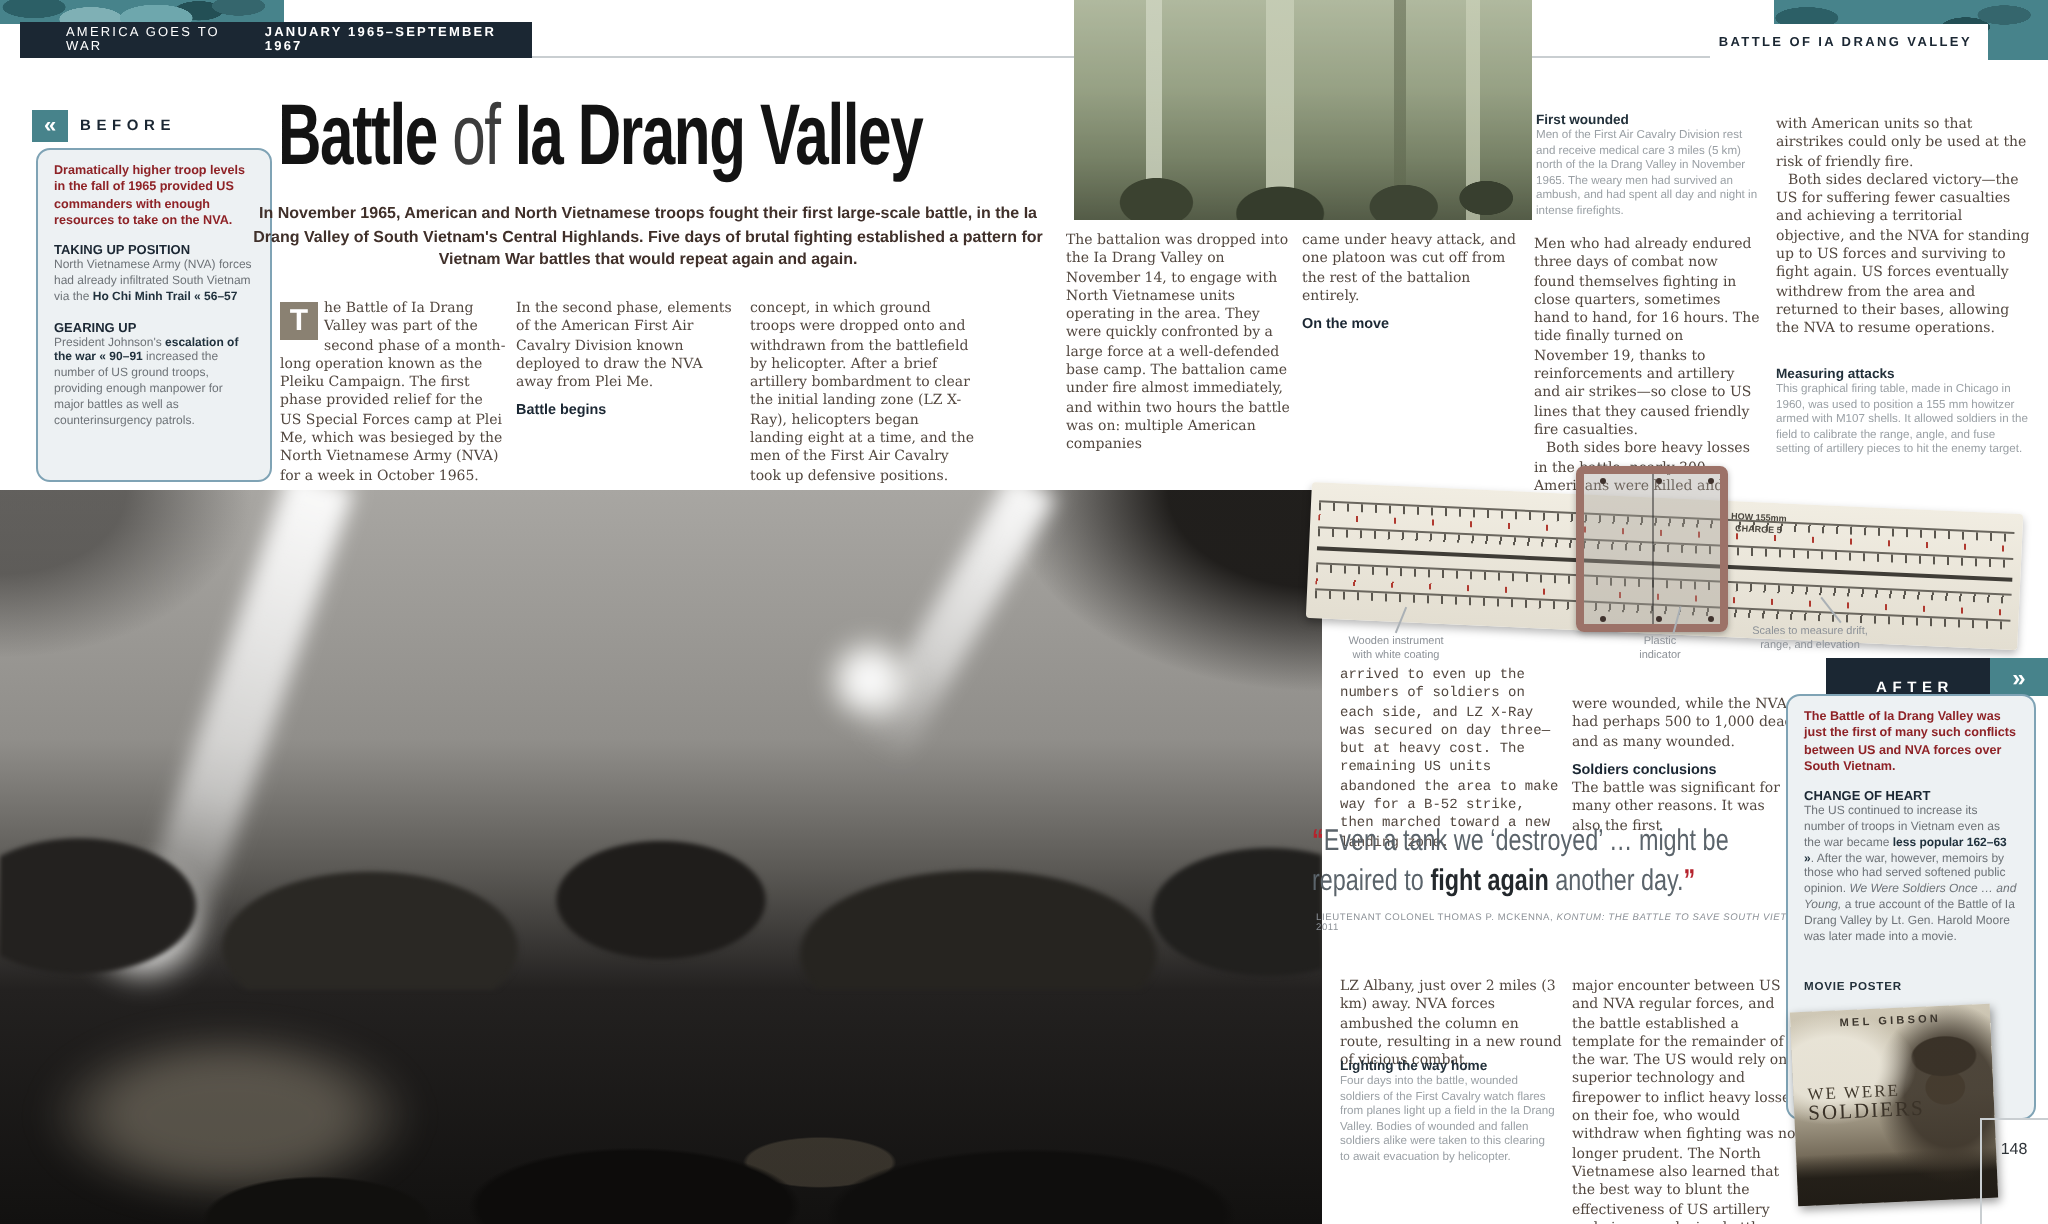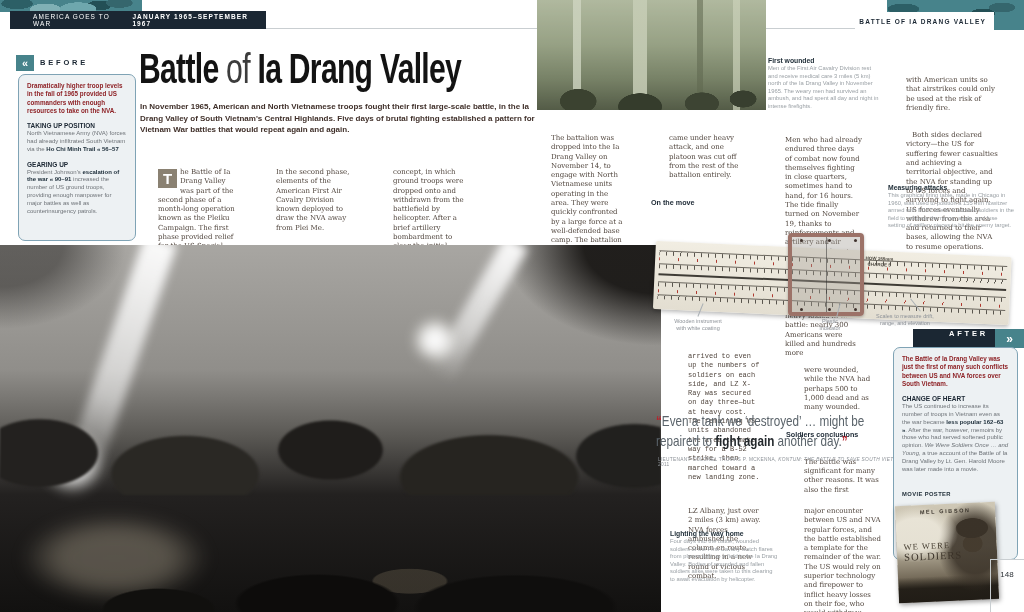--- a/index.html
+++ b/index.html
@@ -31,35 +31,35 @@
   .before-chev{left:16px;top:55px;width:18px;height:16px;font-size:11px;}
   .before-label{left:40px;top:58px;font-size:7.5px;font-weight:bold;letter-spacing:2.8px;color:#1b2733;}
   .sidebox{background:#edf1f3;border:1px solid #7fa3b5;border-radius:7px;padding:7px 8px;box-sizing:border-box;}
   .before-box{left:18px;top:74px;width:118px;height:167px;}
   .box-intro{font-weight:bold;color:#8e2226;font-size:6.3px;line-height:8.3px;}
   .box-h{font-weight:bold;color:#1b2733;font-size:6.5px;margin-top:7px;}
   .box-t{color:#6e7378;font-size:6px;line-height:7.8px;margin-top:1px;}
   .box-ref{font-weight:bold;color:#20313d;}
   .box-it{font-style:italic;}
   .after-bar{left:913px;top:329px;width:82px;height:19px;background:#1b2733;color:#fff;
-    display:flex;align-items:flex-start;justify-content:flex-end;padding-right:7px;box-sizing:border-box;
+    display:flex;align-items:flex-end;justify-content:flex-end;padding-right:18px;box-sizing:border-box;
     font-size:7.5px;font-weight:bold;letter-spacing:2.8px;}
   .after-chev{left:995px;top:329px;width:29px;height:19px;font-size:12px;}
   .after-box{left:893px;top:347px;width:125px;height:213px;}
   .poster-label{left:902px;top:491px;font-size:5.8px;font-weight:bold;color:#22303a;letter-spacing:0.4px;}
 
   
   .title{left:139px;top:44px;font-size:43px;font-weight:bold;color:#131313;white-space:nowrap;
     transform:scaleX(0.70);transform-origin:left top;letter-spacing:-1px;}
   .title .of{font-weight:normal;color:#3c3c3c;}
-  .standfirst{left:140px;top:101px;width:400px;font-size:8px;font-weight:bold;color:#40302a;line-height:11.5px;}
+  .standfirst{left:124px;top:101px;width:400px;font-size:8px;font-weight:bold;color:#40302a;line-height:11.5px;text-align:center;}
 
   
   .col{position:absolute;font-family:"DejaVu Serif",serif;font-size:7px;line-height:9.3px;color:#52473f;}
-  .col p{margin:18px;}
+  .col p{margin:0;}
   .col p.ind{text-indent:6px;}
   .col h4{font-family:"Liberation Sans",sans-serif;font-size:7.2px;color:#1b2733;margin:4px 0 1px 0;}
   .dropcap{float:left;width:19px;height:19px;background:#8a8172;color:#fff;margin:1px 3px 0 0;
     font-family:"Liberation Sans",sans-serif;font-size:15px;font-weight:bold;
     display:flex;align-items:center;justify-content:center;}
 
   
   .cap{position:absolute;}
   .cap .cap-h{font-size:6.8px;font-weight:bold;color:#22303a;margin:0 0 1px 0;}
   .cap .cap-t{font-size:5.8px;color:#9aa0a5;line-height:7.6px;}

